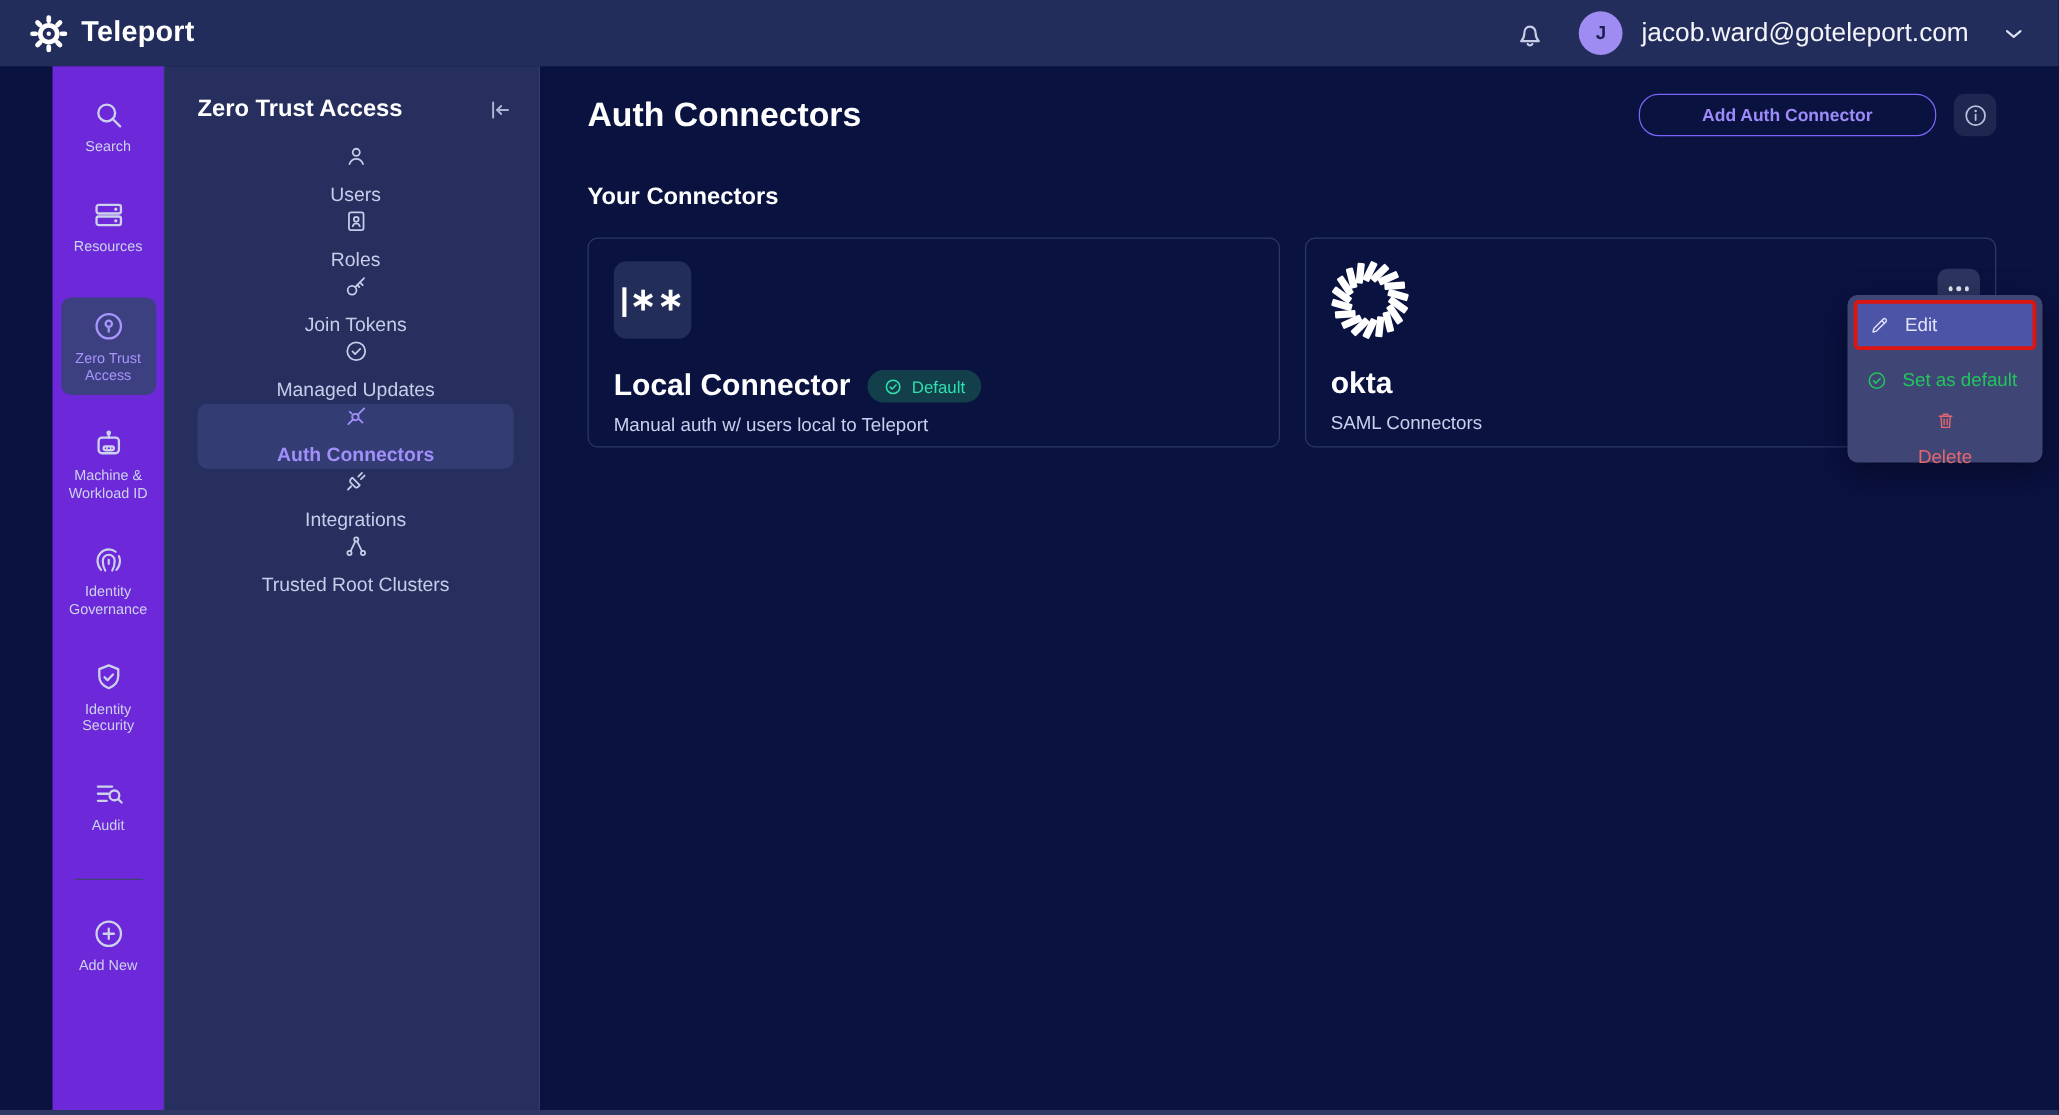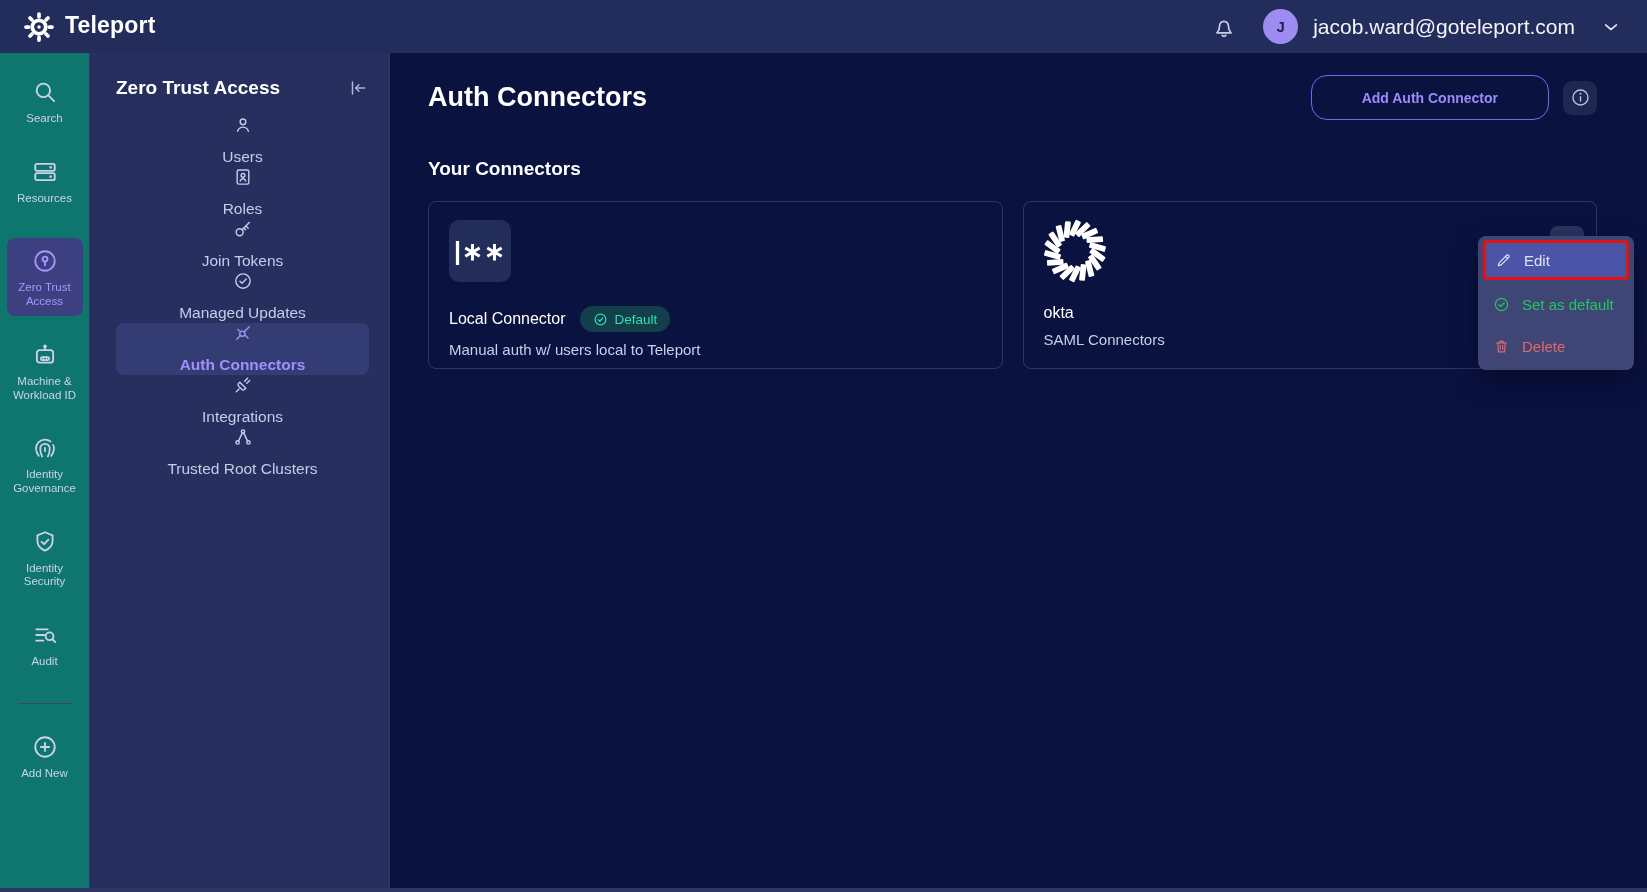--- a/index.html
+++ b/index.html
@@ -21,22 +21,22 @@
   .user{ display:flex; align-items:center; gap:15px; cursor:pointer; }
   .avatar{ width:35px; height:35px; border-radius:50%; background:#9f8cf2; color:#1c2150;
            font-weight:700; font-size:15px; display:flex; align-items:center; justify-content:center; }
   .email{ font-size:21px; color:#f4f5fb; }
   .chev{ color:#dfe2f2; cursor:pointer; }
 
   
   .shell{ display:flex; height:839px; }
 
   
-  .rail{ width:90px; flex-shrink:0; background:#0f766e; border-right:1px solid #2f3966;
-         display:flex; flex-direction:column; align-items:center; padding-top:26px; }
+  .rail{ width:90px; flex-shrink:0; background:#6d28d9; border-right:1px solid #2f3966;
+         display:flex; flex-direction:column; align-items:center; padding-top:26px;margin-left:42px; }
   .rail-item{ width:80px; display:flex; flex-direction:column; align-items:center; gap:7px;
               color:#ccd2ec; margin-bottom:33px; text-align:center; cursor:pointer; }
   .rail-item svg{ width:26px; height:26px; }
   .rail-label{ font-size:11.5px; line-height:1.18; }
   .rail-item.active{ background:#3d4080; border-radius:8px; padding:10px 4px 8px; width:76px;
                      color:#a795fb; margin-bottom:26px; }
   .rail-divider{ width:54px; border-top:1px solid #3c4570; margin:2px 0 30px; }
 
   
   .sidenav{ width:300px; flex-shrink:0; background:#262f5d; border-right:1px solid #303a6b;
@@ -47,56 +47,56 @@
   .nav-item{ display:flex; align-items:center; gap:13px; height:52px; padding:0 12px;
              border-radius:8px; color:#c6cce9; font-size:15.5px; cursor:pointer;flex-direction:column; }
   .nav-item svg{ width:20px; height:20px; flex-shrink:0; }
   .nav-item.active{ background:#343d73; color:#a18ffb; font-weight:700; }
 
   
   .content{ flex:1; padding:22px 50px 0 38px; position:relative; }
   .content-header{ display:flex; align-items:center; justify-content:space-between; }
   .page-title{ font-size:27px; font-weight:700; margin:0; }
   .actions{ display:flex; align-items:center; gap:14px; }
-  .add-btn{ height:45px; padding:0 50px; background:transparent; border:1px solid #7a64f3;
+  .add-btn{ height:34px; padding:0 50px; background:transparent; border:1px solid #7a64f3;
             border-radius:16px; color:#9d8bfa; font-family:inherit; font-size:14px; font-weight:700;
             cursor:pointer; }
   .icon-btn{ width:34px; height:34px; border-radius:9px; background:#1d2750; border:none;
              color:#b9bfda; display:flex; align-items:center; justify-content:center; cursor:pointer; }
 
   .section-title{ font-size:19px; font-weight:700; margin:38px 0 0; }
 
   .cards{ display:flex; gap:20px; margin-top:21px; }
   .card{ flex:1; height:168px; border:1px solid #2d3764; border-radius:8px;
          padding:18px 20px; position:relative; cursor:pointer; }
   .tile{ width:62px; height:62px; background:#222d5a; border-radius:10px;
          display:flex; align-items:center; justify-content:center; }
   .tile-glyph{ font-size:25px; font-weight:700; letter-spacing:1px; color:#fff; }
   .card-title-row{ display:flex; align-items:center; gap:14px; margin-top:24px; }
-  .card-title{ font-size:16px; font-weight:400; }
+  .card-title{ font-size:24px; font-weight:700; }
   .badge{ display:flex; align-items:center; gap:7px; background:#123f4a; color:#2ee0ae;
           font-size:13.5px; height:26px; padding:0 13px; border-radius:14px; }
   .badge svg{ width:15px; height:15px; }
   .card-desc{ color:#c9cfec; font-size:15px; margin-top:9px; }
   .okta-wrap{ width:66px; height:66px; margin:-2px 0 0 -2px; }
 
   .dots-btn{ position:absolute; top:24px; right:12px; width:34px; height:32px;
              background:#2b355f; border:none; border-radius:8px; display:flex; gap:3px;
              align-items:center; justify-content:center; cursor:pointer; }
   .dot{ width:3.6px; height:3.6px; border-radius:50%; background:#e9ebf7; }
 
   
   .menu{ position:absolute; left:1478px; top:236px; width:156px; background:#3f4675;
          border-radius:8px; box-shadow:0 10px 26px rgba(3,6,26,.55); padding:2px 0 4px; z-index:5; }
   .menu-item{ display:flex; align-items:center; gap:12px; height:36px; margin:2px 4px;
               padding:0 11px; border-radius:4px; font-size:15px; color:#22c55e; cursor:pointer; }
   .menu-item svg{ width:17px; height:17px; flex-shrink:0; }
   .menu-item.highlight{ background:#4b54a6; color:#e2e2fd; height:40px;
                         border:3px solid #de1410; margin:2px 5px 6px; padding:0 9px; }
-  .menu-item.danger{ color:#e4666f; margin-top:6px; }
+  .menu-item.danger{ color:#e4666f; margin-top:6px;flex-direction:column; }
 
   .bottom-strip{ position:absolute; left:0; right:0; bottom:0; height:4px; background:#2e3763; }
 </style>
 </head>
 <body>
 
 <header class="topbar">
   <div class="brand">
     <svg width="30" height="30" viewBox="0 0 24 24">
       <g fill="none" stroke="#fff" stroke-linecap="round">

